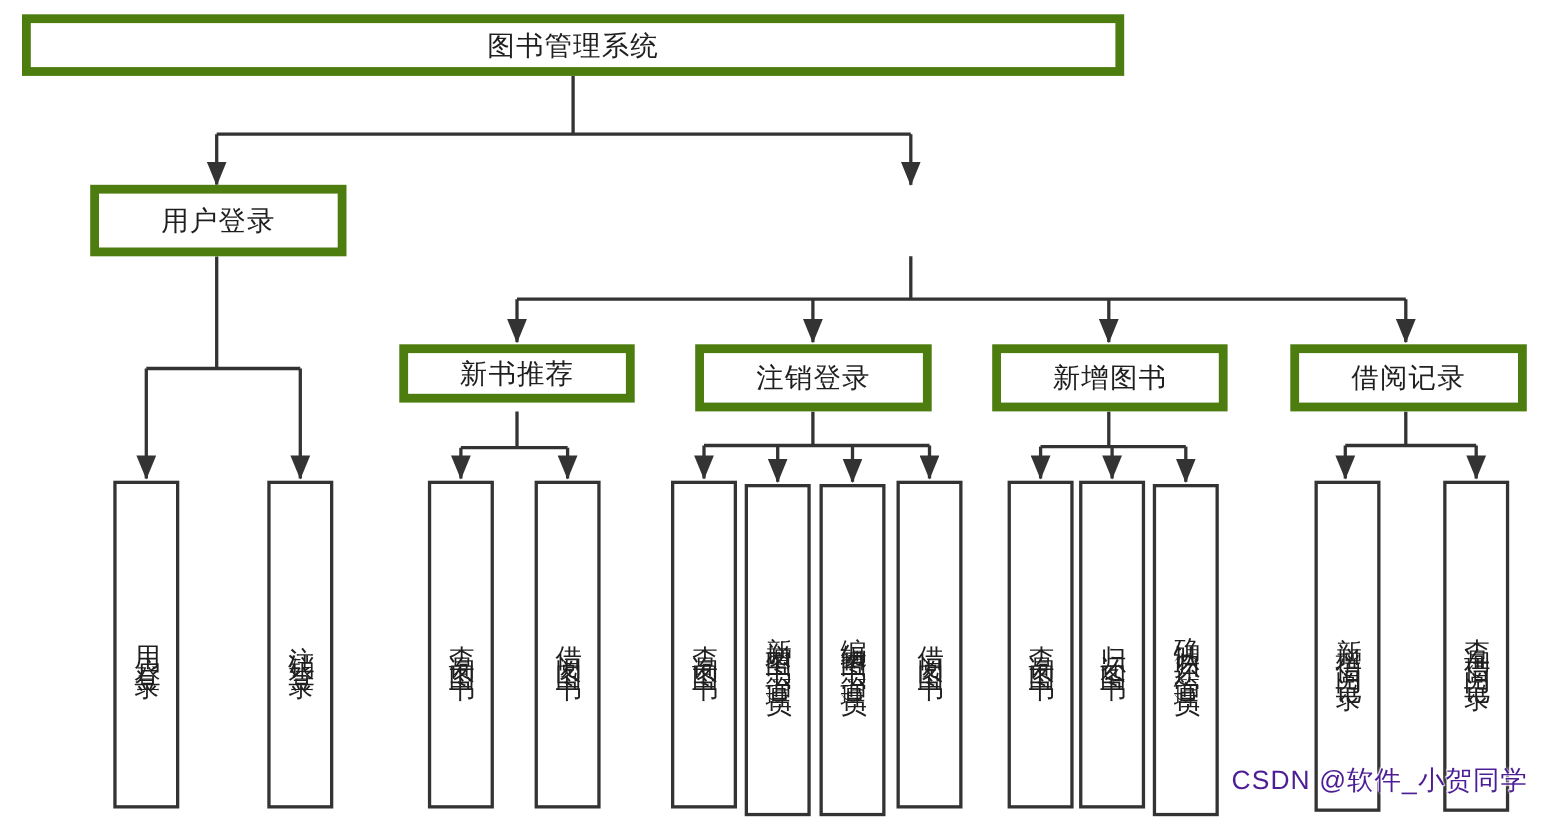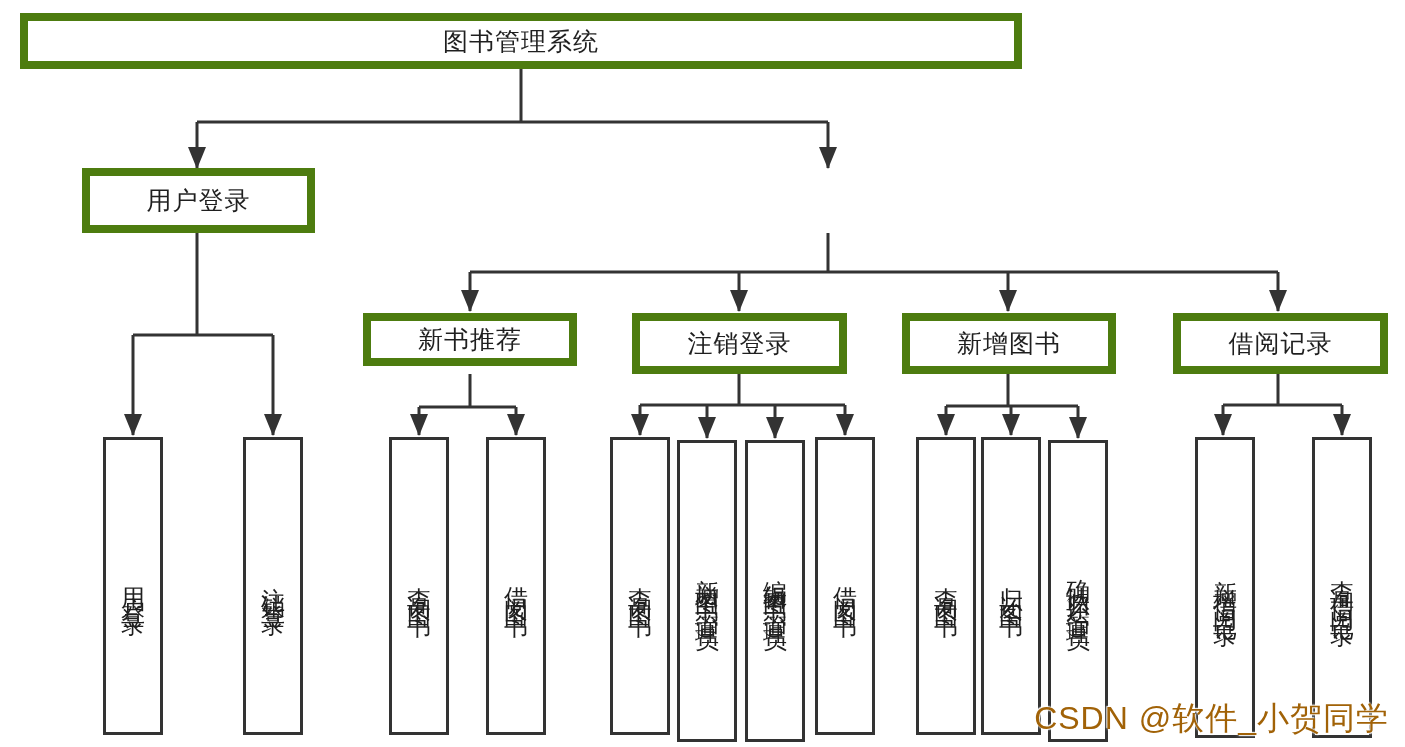--- a/index.html
+++ b/index.html
@@ -30,23 +30,23 @@
     display:flex;align-items:center;justify-content:center;
     writing-mode:vertical-rl;
     text-orientation:mixed;
     font-size:24px;
     letter-spacing:9px;
     line-height:1;
   }
   .tight{letter-spacing:7px;}
   .watermark{
     position:absolute;z-index:3;
-    right:16px;bottom:6px;
-    font-size:32px;
-    color:#a16207;
+    right:16px;bottom:22px;
+    font-size:24px;
+    color:#4c1d95;
     letter-spacing:1px;
     text-shadow:1px 1px 1px rgba(255,255,255,0.95), -1px -1px 1px rgba(255,255,255,0.95), 0 0 3px rgba(255,255,255,0.9);
     white-space:nowrap;
   }
 </style>
 </head>
 <body>
 
 <div class="canvas">
 

